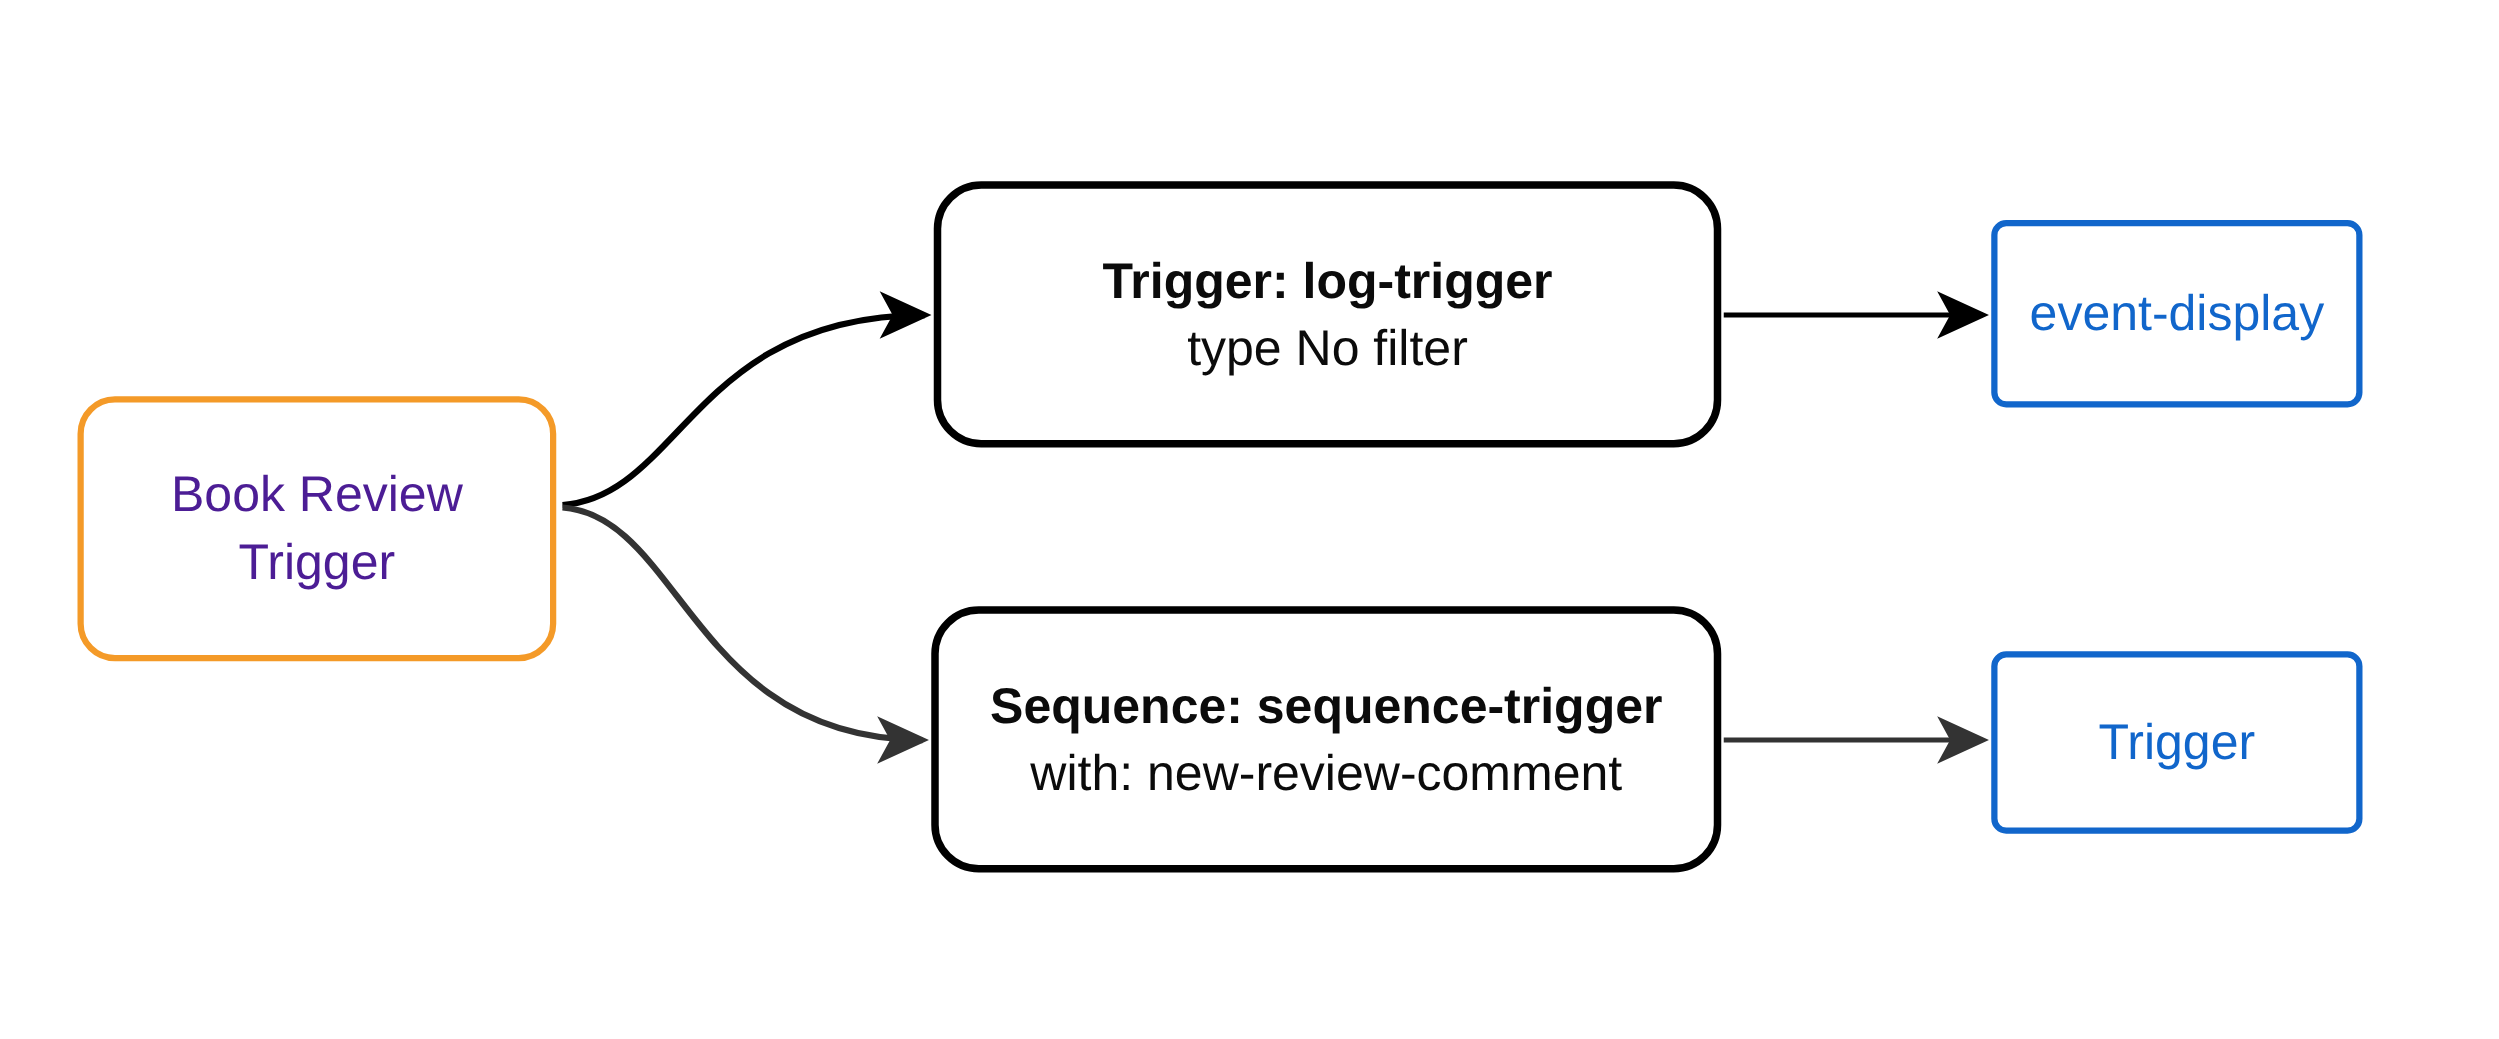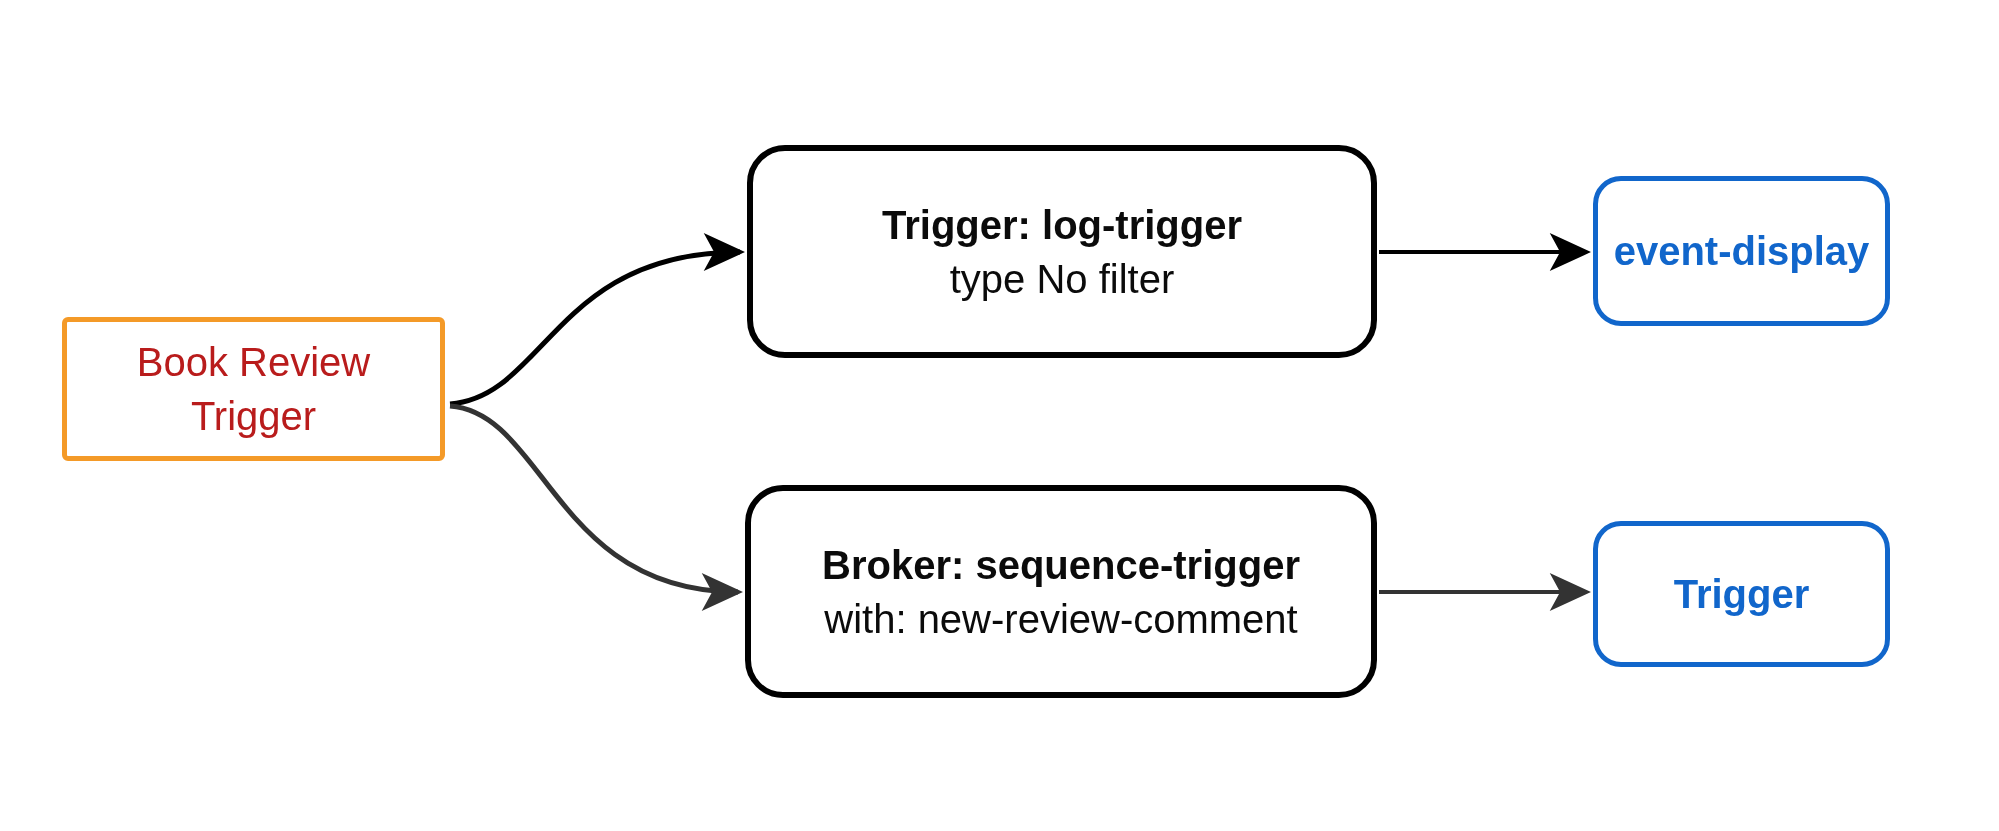--- a/index.html
+++ b/index.html
@@ -31,24 +31,24 @@
     text-align: center;
     background: #ffffff;
     box-sizing: border-box;
     line-height: 54px;
     font-size: 40px;
   }
   .node-broker {
     left: 62px;
     top: 317px;
     width: 383px;
-    height: 144px;
+    height: 212px;
     border: 5px solid #F49A28;
-    border-radius: 6px;
-    color: #b91c1c;
+    border-radius: 30px;
+    color: #4c1d95;
   }
   .node-trigger {
     border: 6px solid #000000;
     border-radius: 38px;
     color: #0b0b0b;
   }
   .node-trigger-top {
     left: 747px;
     top: 145px;
     width: 630px;
@@ -61,23 +61,22 @@
     height: 213px;
   }
   .node-title {
     font-weight: bold;
   }
   .node-subtitle {
     font-weight: normal;
   }
   .node-sink {
     border: 5px solid #1166CB;
-    border-radius: 28px;
+    border-radius: 12px;
     color: #1166CB;
-    font-weight: bold;
   }
   .node-sink-top {
     left: 1593px;
     top: 176px;
     width: 297px;
     height: 150px;
   }
   .node-sink-bottom {
     left: 1593px;
     top: 521px;
@@ -113,21 +112,21 @@
     <span>Book Review</span>
     <span>Trigger</span>
   </div>
 
   <div class="node node-trigger node-trigger-top">
     <span class="node-title">Trigger: log-trigger</span>
     <span class="node-subtitle">type No filter</span>
   </div>
 
   <div class="node node-trigger node-trigger-bottom">
-    <span class="node-title">Broker: sequence-trigger</span>
+    <span class="node-title">Sequence: sequence-trigger</span>
     <span class="node-subtitle">with: new-review-comment</span>
   </div>
 
   <div class="node node-sink node-sink-top">
     <span>event-display</span>
   </div>
 
   <div class="node node-sink node-sink-bottom">
     <span>Trigger</span>
   </div>

